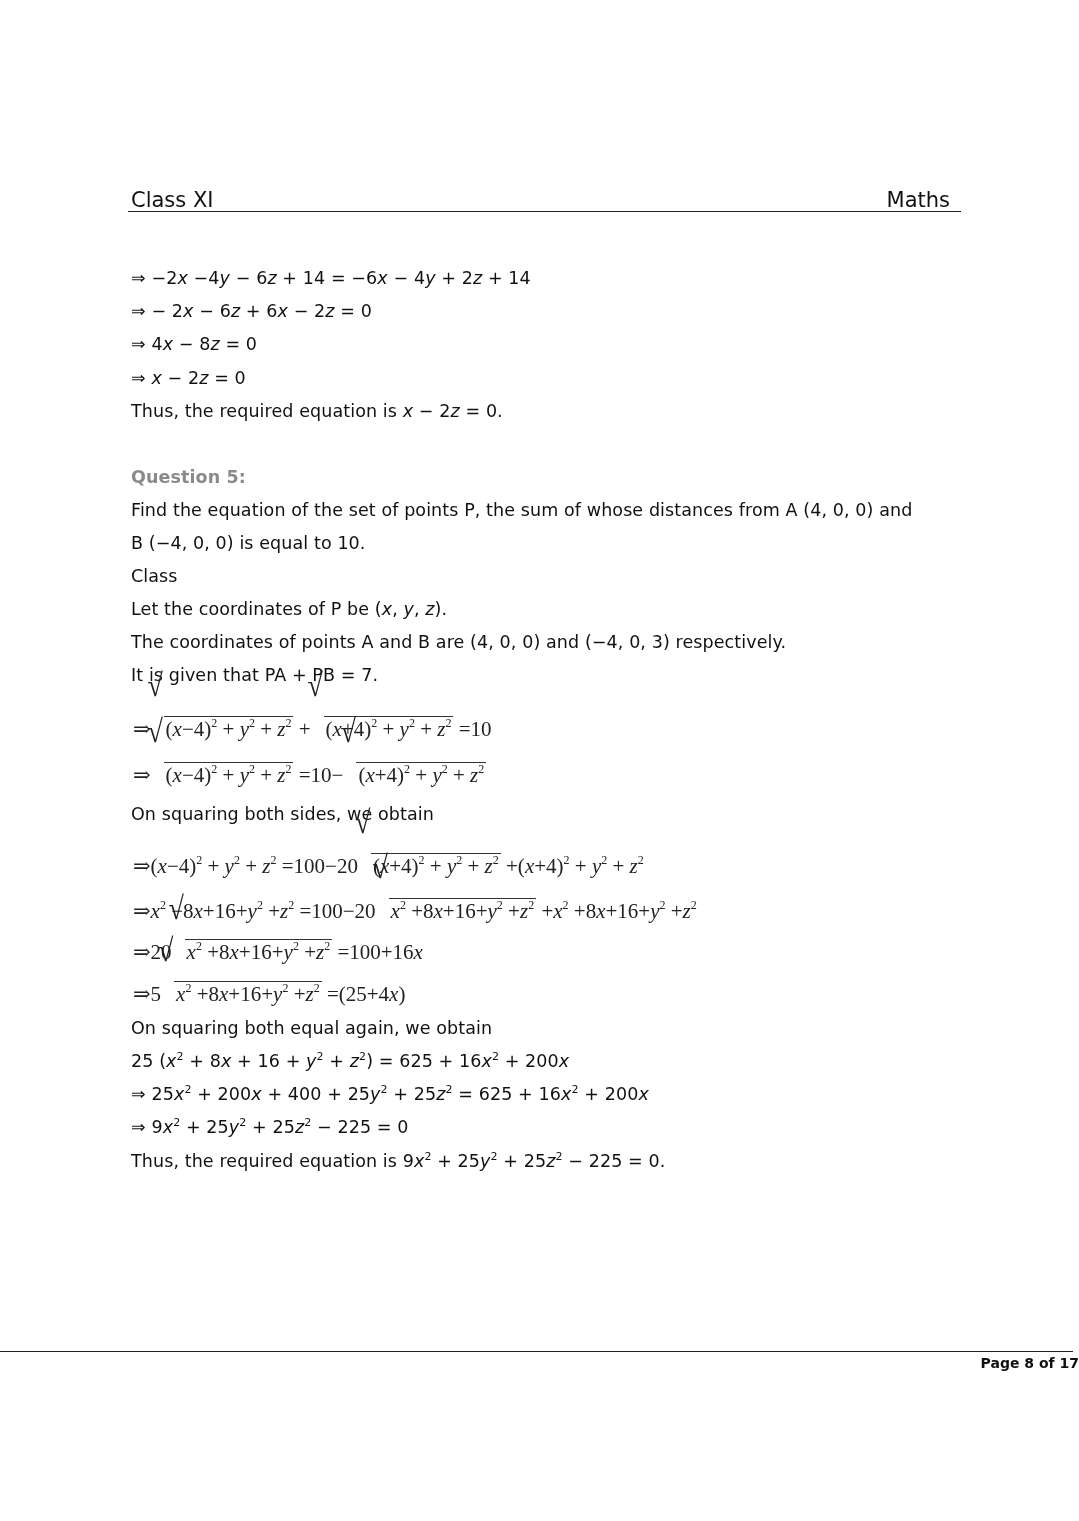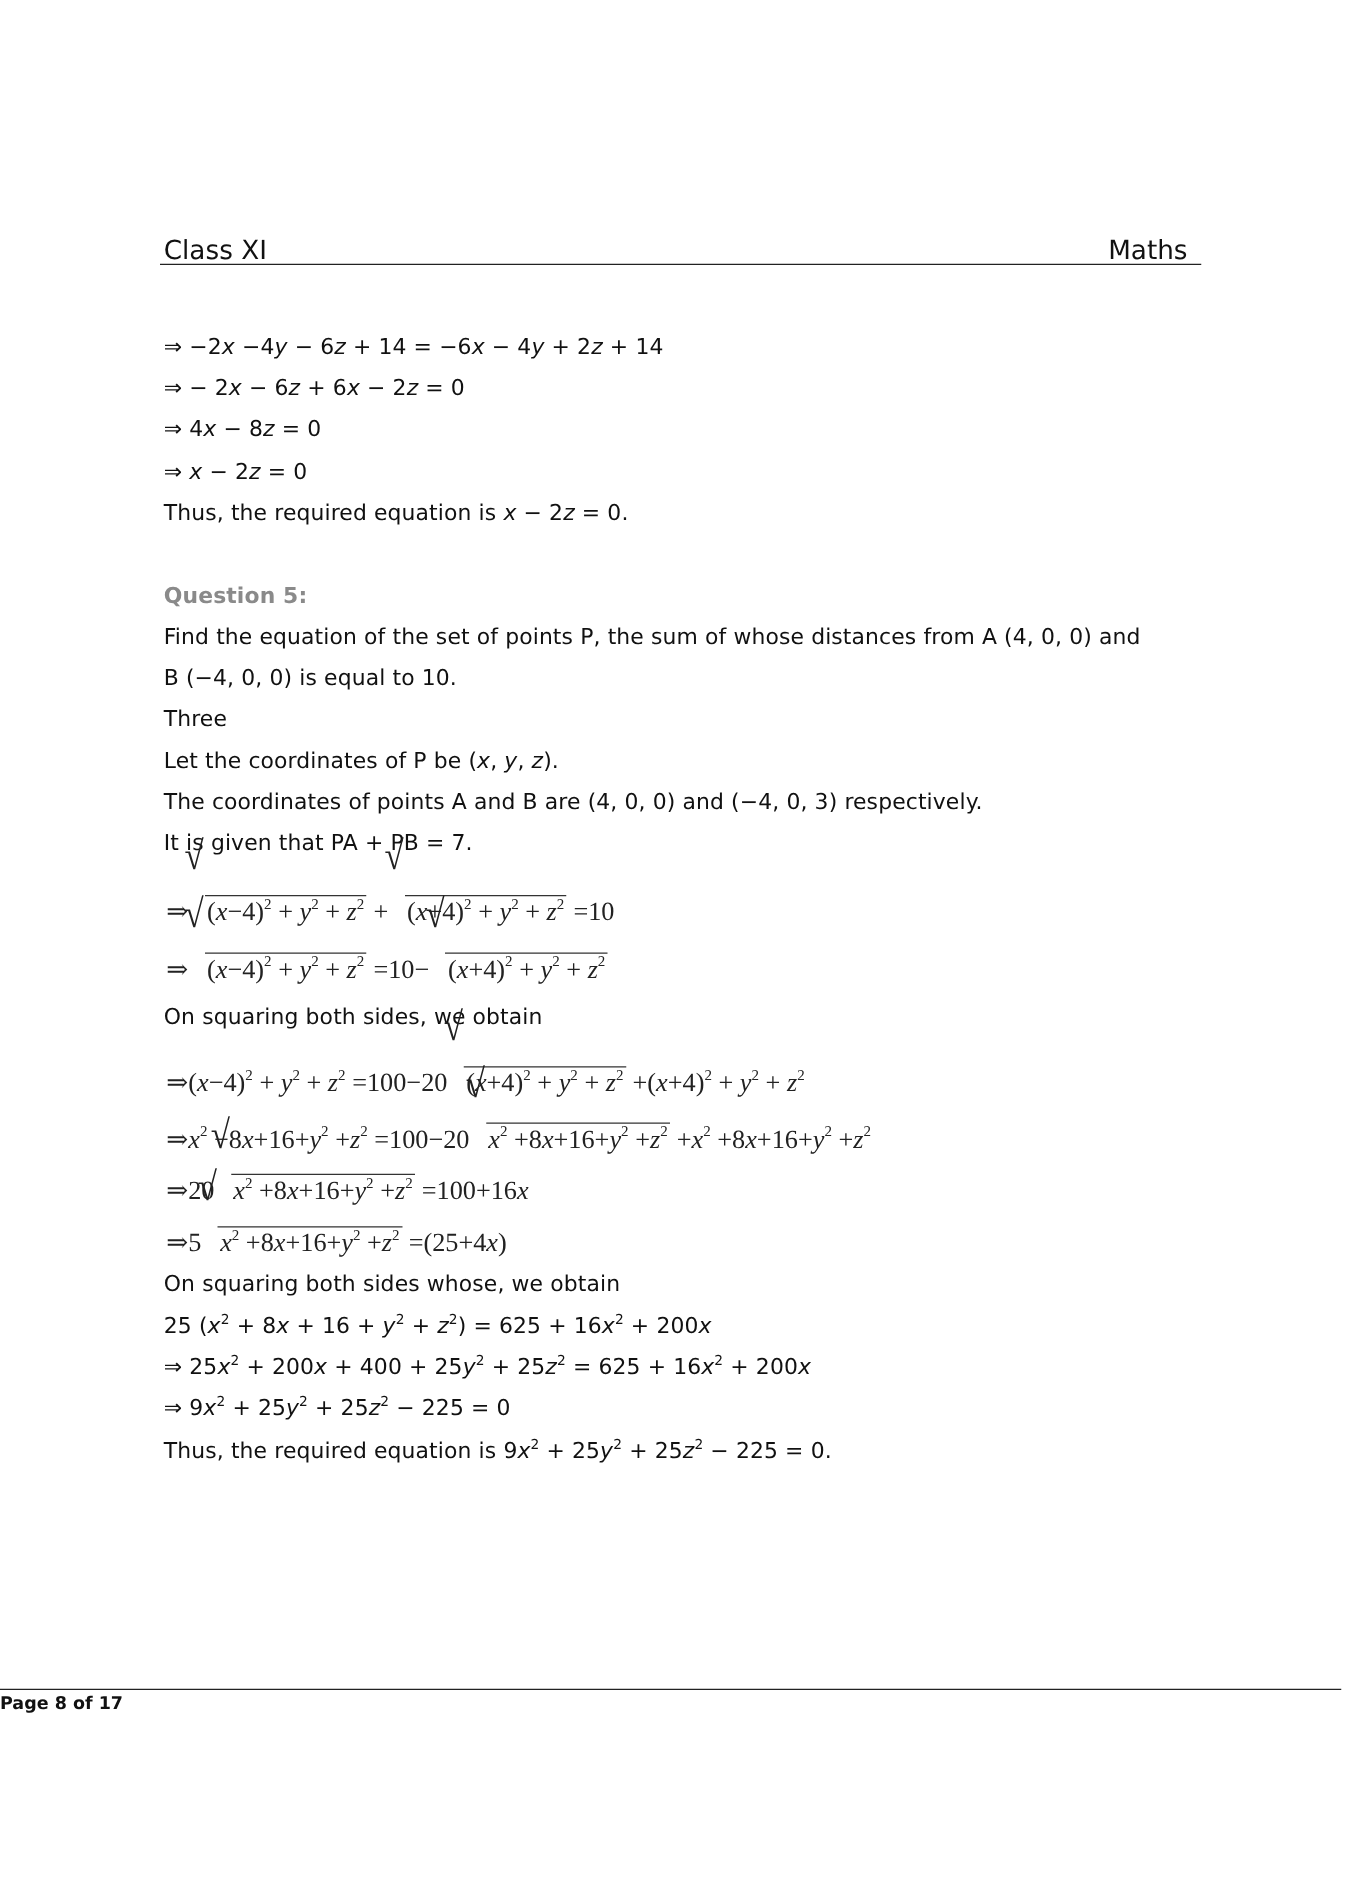--- a/index.html
+++ b/index.html
@@ -15,55 +15,55 @@
   .q-title { color: #8a8a8a; font-weight: bold; }
   i { font-style: italic; }
   sup { font-size: 11px; vertical-align: 7px; line-height: 0; }
   .math { position: absolute; left: 133px; font-family: "Liberation Serif", "DejaVu Serif", serif;
           font-size: 21px; white-space: nowrap; color: #222; }
   .math sup { font-size: 12px; vertical-align: 9px; }
   .rad { display: inline-block; position: relative; padding-left: 13px; }
   .rad::before { content: "√"; position: absolute; left: -3px; top: -6px; font-size: 28px; transform: scaleY(1.15); }
   .rad > .rc { border-top: 1.3px solid #333; padding: 0 2px; display: inline-block; line-height: 1.15; margin-top: 40px; }
   .footer-line { position: absolute; left: 0; top: 1351px; width: 1073px; border-top: 1.5px solid #222; }
-  .footer { position: absolute; top: 1355px; left: 0; width: 1079px; text-align: left;
+  .footer { position: absolute; top: 1355px; left: 0; width: 1079px; text-align: right;
             font-size: 14px; font-weight: bold; }
 </style>
 </head>
 <body>
 
 <div class="header">
   <span class="h-class">Class XI</span>
   <span class="h-subject">Maths</span>
 </div>
 
 <div class="line" style="top:236px">⇒ −2<i>x</i> −4<i>y</i> − 6<i>z</i> + 14 = −6<i>x</i> − 4<i>y</i> + 2<i>z</i> + 14</div>
 <div class="line" style="top:269px">⇒ − 2<i>x</i> − 6<i>z</i> + 6<i>x</i> − 2<i>z</i> = 0</div>
 <div class="line" style="top:302px">⇒ 4<i>x</i> − 8<i>z</i> = 0</div>
 <div class="line" style="top:336px">⇒ <i>x</i> − 2<i>z</i> = 0</div>
 <div class="line" style="top:369px">Thus, the required equation is <i>x</i> − 2<i>z</i> = 0.</div>
 
 <div class="line q-title" style="top:435px">Question 5:</div>
 <div class="line" style="top:468px">Find the equation of the set of points P, the sum of whose distances from A (4, 0, 0) and</div>
 <div class="line" style="top:501px">B (−4, 0, 0) is equal to 10.</div>
-<div class="line" style="top:534px">Three</div>
+<div class="line" style="top:534px">Class</div>
 <div class="line" style="top:567px">Let the coordinates of P be (<i>x</i>, <i>y</i>, <i>z</i>).</div>
 <div class="line" style="top:600px">The coordinates of points A and B are (4, 0, 0) and (−4, 0, 3) respectively.</div>
 <div class="line" style="top:633px">It is given that PA + PB = 7.</div>
 
 <div class="math" style="top:676px">⇒<span class="rad"><span class="rc">(<i>x</i>−4)<sup>2</sup> + <i>y</i><sup>2</sup> + <i>z</i><sup>2</sup></span></span> +<span class="rad"><span class="rc">(<i>x</i>+4)<sup>2</sup> + <i>y</i><sup>2</sup> + <i>z</i><sup>2</sup></span></span> =10</div>
 <div class="math" style="top:722px">⇒<span class="rad"><span class="rc">(<i>x</i>−4)<sup>2</sup> + <i>y</i><sup>2</sup> + <i>z</i><sup>2</sup></span></span> =10−<span class="rad"><span class="rc">(<i>x</i>+4)<sup>2</sup> + <i>y</i><sup>2</sup> + <i>z</i><sup>2</sup></span></span></div>
 
 <div class="line" style="top:772px">On squaring both sides, we obtain</div>
 
 <div class="math" style="top:813px">⇒(<i>x</i>−4)<sup>2</sup> + <i>y</i><sup>2</sup> + <i>z</i><sup>2</sup> =100−20<span class="rad"><span class="rc">(<i>x</i>+4)<sup>2</sup> + <i>y</i><sup>2</sup> + <i>z</i><sup>2</sup></span></span> +(<i>x</i>+4)<sup>2</sup> + <i>y</i><sup>2</sup> + <i>z</i><sup>2</sup></div>
 <div class="math" style="top:858px">⇒<i>x</i><sup>2</sup> −8<i>x</i>+16+<i>y</i><sup>2</sup> +<i>z</i><sup>2</sup> =100−20<span class="rad"><span class="rc"><i>x</i><sup>2</sup> +8<i>x</i>+16+<i>y</i><sup>2</sup> +<i>z</i><sup>2</sup></span></span> +<i>x</i><sup>2</sup> +8<i>x</i>+16+<i>y</i><sup>2</sup> +<i>z</i><sup>2</sup></div>
 <div class="math" style="top:899px">⇒20<span class="rad"><span class="rc"><i>x</i><sup>2</sup> +8<i>x</i>+16+<i>y</i><sup>2</sup> +<i>z</i><sup>2</sup></span></span> =100+16<i>x</i></div>
 <div class="math" style="top:941px">⇒5<span class="rad"><span class="rc"><i>x</i><sup>2</sup> +8<i>x</i>+16+<i>y</i><sup>2</sup> +<i>z</i><sup>2</sup></span></span> =(25+4<i>x</i>)</div>
 
-<div class="line" style="top:986px">On squaring both sides whose, we obtain</div>
+<div class="line" style="top:986px">On squaring both equal again, we obtain</div>
 <div class="line" style="top:1019px">25 (<i>x</i><sup>2</sup> + 8<i>x</i> + 16 + <i>y</i><sup>2</sup> + <i>z</i><sup>2</sup>) = 625 + 16<i>x</i><sup>2</sup> + 200<i>x</i></div>
 <div class="line" style="top:1052px">⇒ 25<i>x</i><sup>2</sup> + 200<i>x</i> + 400 + 25<i>y</i><sup>2</sup> + 25<i>z</i><sup>2</sup> = 625 + 16<i>x</i><sup>2</sup> + 200<i>x</i></div>
 <div class="line" style="top:1085px">⇒ 9<i>x</i><sup>2</sup> + 25<i>y</i><sup>2</sup> + 25<i>z</i><sup>2</sup> − 225 = 0</div>
 <div class="line" style="top:1119px">Thus, the required equation is 9<i>x</i><sup>2</sup> + 25<i>y</i><sup>2</sup> + 25<i>z</i><sup>2</sup> − 225 = 0.</div>
 
 <div class="footer-line"></div>
 <div class="footer">Page 8 of 17</div>
 
 </body></html>

